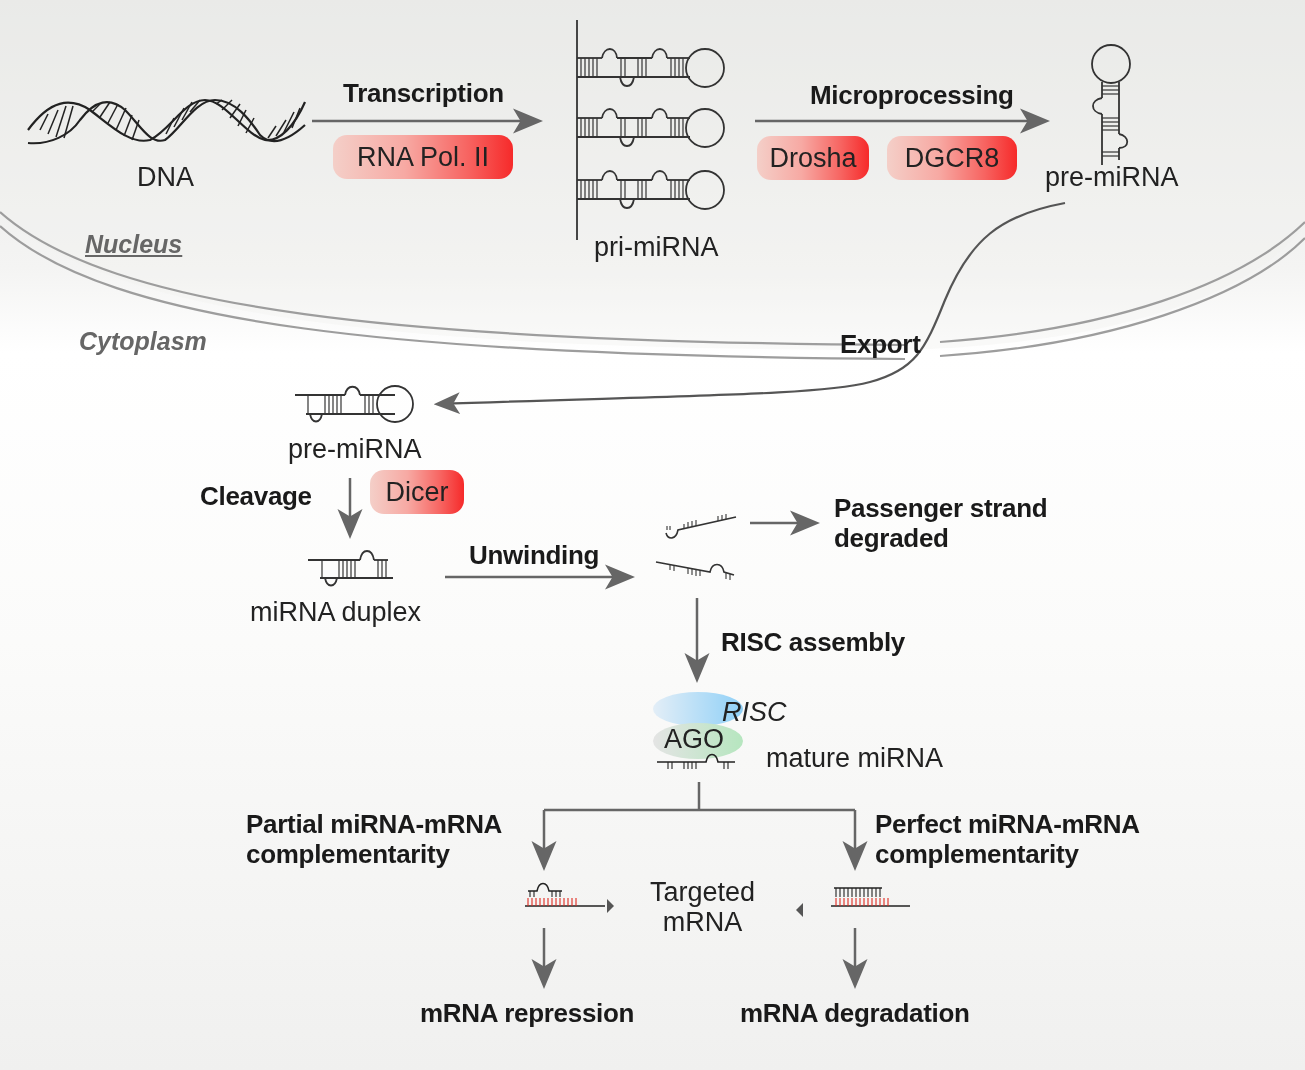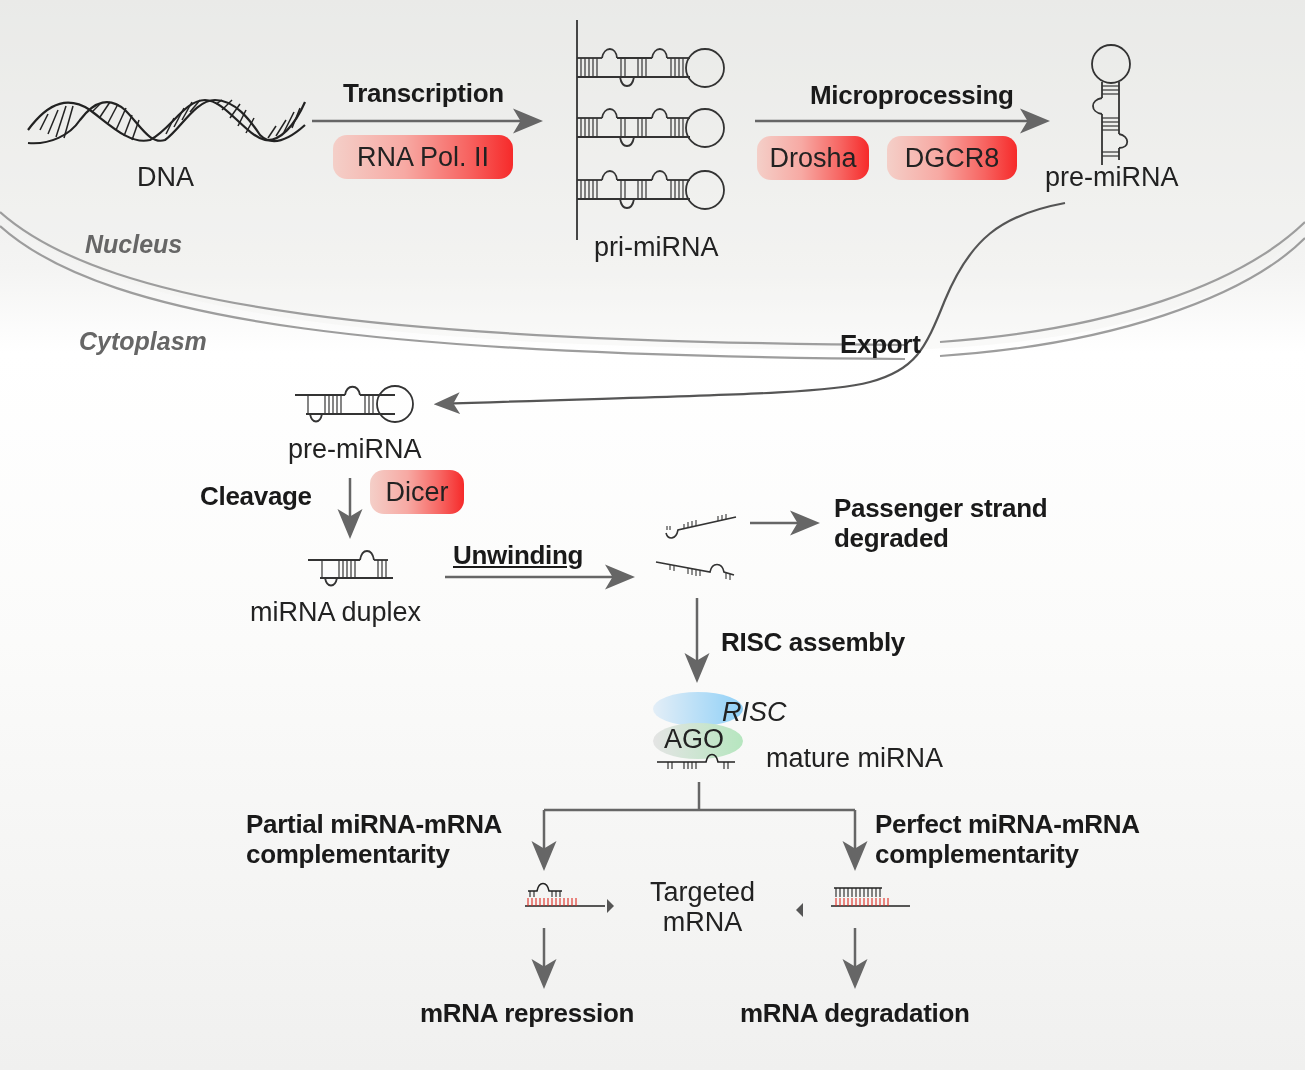--- a/index.html
+++ b/index.html
@@ -286,41 +286,41 @@
           <line x1="876" y1="898" x2="876" y2="906"></line>
           <line x1="880" y1="898" x2="880" y2="906"></line>
           <line x1="884" y1="898" x2="884" y2="906"></line>
           <line x1="888" y1="898" x2="888" y2="906"></line>
     </g>
     <path d="M803,903 L796,910 L803,917 Z" fill="#555"></path>
   </g>
 </svg>
 
 <div class="lbl reg" style="left:137px;top:162px;">DNA</div>
-<div class="lbl region" style="left:85px;top:230px;">Nucleus</div>
+<div class="lbl region" style="left:85px;top:230px;text-decoration:underline;">Nucleus</div>
 <div class="lbl region" style="left:79px;top:327px;">Cytoplasm</div>
 
 <div class="lbl bold" style="left:343px;top:78px;">Transcription</div>
 <div class="pill" style="left:333px;top:135px;width:180px;">RNA Pol. II</div>
 
 <div class="lbl reg" style="left:594px;top:232px;">pri-miRNA</div>
 
 <div class="lbl bold" style="left:767px;top:80px;margin-left:43px;">Microprocessing</div>
 <div class="pill" style="left:757px;top:136px;width:112px;">Drosha</div>
 <div class="pill" style="left:887px;top:136px;width:130px;">DGCR8</div>
 
 <div class="lbl reg" style="left:1045px;top:162px;">pre-miRNA</div>
 <div class="lbl bold" style="left:840px;top:289px;margin-top:40px;">Export</div>
 
 <div class="lbl reg" style="left:288px;top:434px;">pre-miRNA</div>
 <div class="lbl bold" style="left:200px;top:481px;">Cleavage</div>
 <div class="pill" style="left:370px;top:470px;width:94px;">Dicer</div>
 
 <div class="lbl reg" style="left:250px;top:597px;">miRNA duplex</div>
-<div class="lbl bold" style="left:453px;top:540px;text-decoration:underline;">Unwinding</div>
+<div class="lbl bold" style="left:469px;top:540px;">Unwinding</div>
 
 <div class="lbl bold two-line" style="left:834px;top:493px;">
   <div>Passenger strand</div>
   <div>degraded</div>
 </div>
 
 <div class="lbl bold" style="left:721px;top:627px;">RISC assembly</div>
 <div class="lbl reg" style="left:722px;top:697px;font-style:italic;">RISC</div>
 <div class="lbl reg" style="left:664px;top:724px;">AGO</div>
 <div class="lbl reg" style="left:766px;top:743px;">mature miRNA</div>

